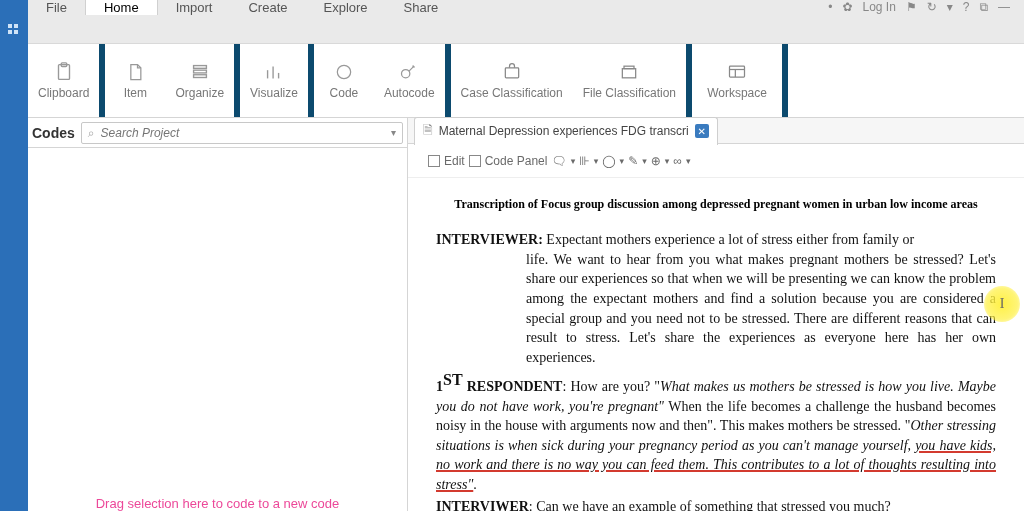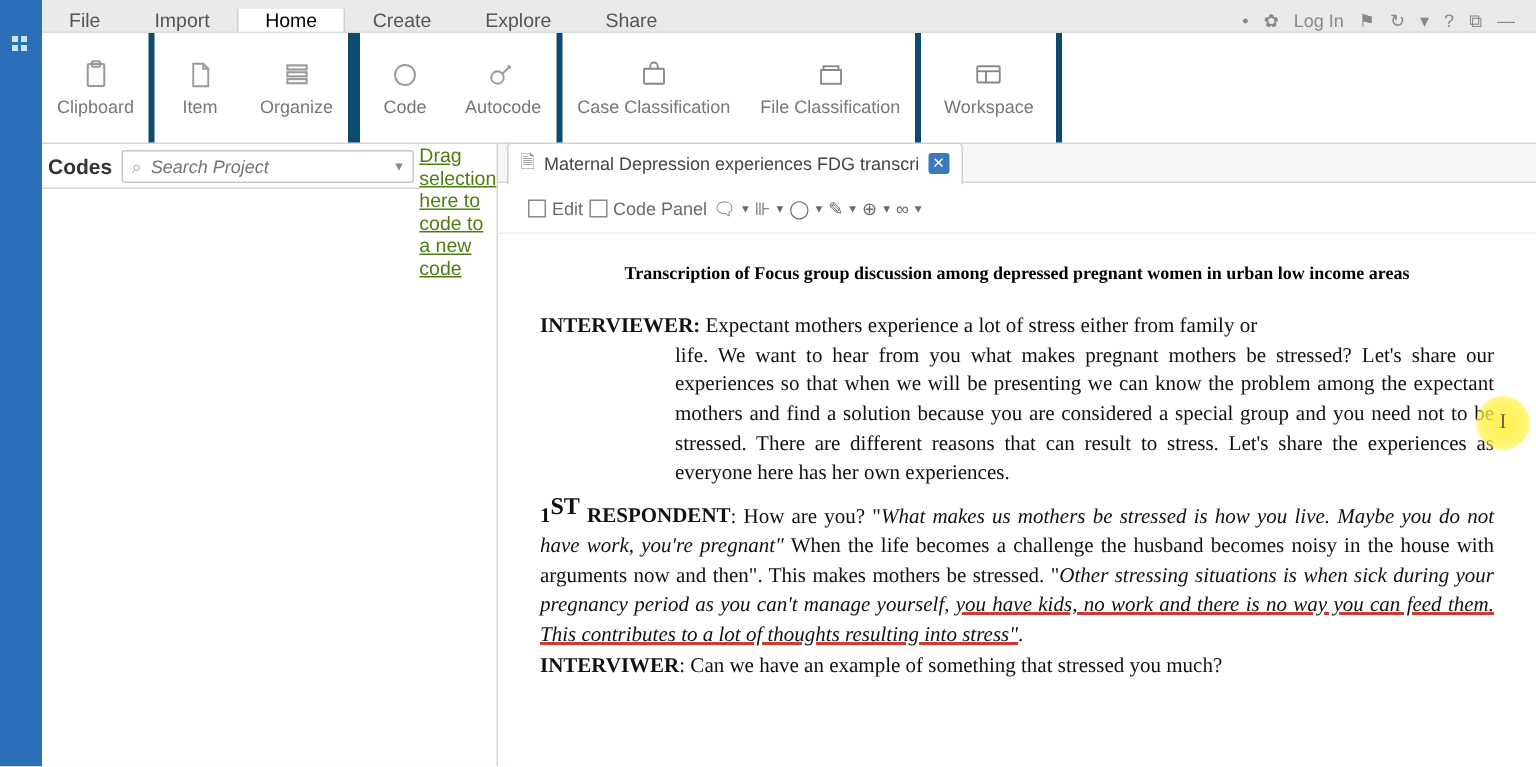--- a/index.html
+++ b/index.html
@@ -34,23 +34,23 @@
     width: 4px; height: 4px;
   }
   .app {
     position: absolute;
     left: 28px; right: 0; top: 0; bottom: 0;
     display: flex;
     flex-direction: column;
     background: #f4f5f6;
   }
   .menubar {
-    height: 22px;
-    display: flex;
-    align-items: flex-end;
+    height: 44px;
+    display: flex;
+    align-items: flex-start;
     border-bottom: 1px solid #d9d9d9;
     background: #eaeaea;
   }
   .menubar .menu-item {
     padding: 0 18px;
     display: flex;
     align-items: center;
     color: #555;
     cursor: pointer;
   }
@@ -81,46 +81,46 @@
     display: flex;
     flex-direction: column;
     justify-content: center;
     align-items: center;
     padding: 4px 10px;
     min-width: 60px;
   }
   .ribbon-group.wide { min-width: 100px; }
   .ribbon-cluster {
     display: flex;
-    border-right: 4px solid #0c4a6e;
+    border-right: 6px solid #0c4a6e;
   }
   .ribbon-group .ico {
     width: 22px; height: 22px;
     display:flex;align-items:center;justify-content:center;
     color:#888;
   }
   .ribbon-group .lbl {
     margin-top: 4px;
     font-size: 12px;
     color: #777;
     text-align: center;
     line-height: 1.1;
   }
   .workspace-group { min-width: 90px; }
   .main {
     flex: 1;
     display: flex;
     min-height: 0;
   }
   .left-panel {
-    width: 304px;
+    width: 380px;
     border-right: 1px solid #d5d5d5;
     background: #fff;
     display: flex;
-    flex-direction: row;
+    flex-direction: column;
   }
   .codes-header {
     height: 30px;
     display: flex;
     align-items: center;
     border-bottom: 1px solid #d5d5d5;
     padding: 0 4px;
   }
   .codes-header .title {
     font-weight: 600;
@@ -152,25 +152,24 @@
     font-size: 12px;
   }
   .search-wrap .chev {
     color: #888;
     padding: 0 6px;
     font-size: 10px;
   }
   .drop-area {
     flex: 1;
     display: flex;
-    align-items: flex-start;
+    align-items: flex-end;
     justify-content: center;
-    color: #4d7c0f;
+    color: #ec4899;
     font-size: 13px;
-    text-decoration: underline;
   }
   .doc-panel {
     flex: 1;
     display: flex;
     flex-direction: column;
     background: #fff;
   }
   .tabbar {
     height: 26px;
     display: flex;
@@ -277,22 +276,22 @@
       <span></span>
       <span></span>
       <span></span>
   </div>
 </div>
 
 <div class="app">
 
   <div class="menubar">
     <div class="menu-item">File</div>
+    <div class="menu-item active">Home</div>
     <div class="menu-item">Import</div>
-    <div class="menu-item active">Home</div>
     <div class="menu-item">Create</div>
     <div class="menu-item">Explore</div>
     <div class="menu-item">Share</div>
     <div class="spacer"></div>
     <div class="tray">
       <span>•</span>
       <span>✿</span>
       <span>Log In</span>
       <span>⚑</span>
       <span>↻</span>
@@ -330,20 +329,30 @@
           <svg width="22" height="22" viewBox="0 0 24 24" fill="none" stroke="#999" stroke-width="1.5">
               <rect x="5" y="5" width="14" height="3"></rect>
               <rect x="5" y="10" width="14" height="3"></rect>
               <rect x="5" y="15" width="14" height="3"></rect>
             </svg>
         </div>
         <div class="lbl">Organize</div>
       </div>
     </div>
     <div class="ribbon-cluster">
+      <div class="ribbon-group">
+        <div class="ico">
+          <svg width="22" height="22" viewBox="0 0 24 24" fill="none" stroke="#999" stroke-width="1.5">
+              <line x1="5" y1="19" x2="5" y2="10"></line>
+              <line x1="11" y1="19" x2="11" y2="6"></line>
+              <line x1="17" y1="19" x2="17" y2="13"></line>
+            </svg>
+        </div>
+        <div class="lbl">Visualize</div>
+      </div>
     </div>
     <div class="ribbon-cluster">
       <div class="ribbon-group">
         <div class="ico">
           <svg width="20" height="20" viewBox="0 0 24 24" fill="none" stroke="#999" stroke-width="1.5">
               <circle cx="12" cy="12" r="8"></circle>
             </svg>
         </div>
         <div class="lbl">Code</div>
       </div>

